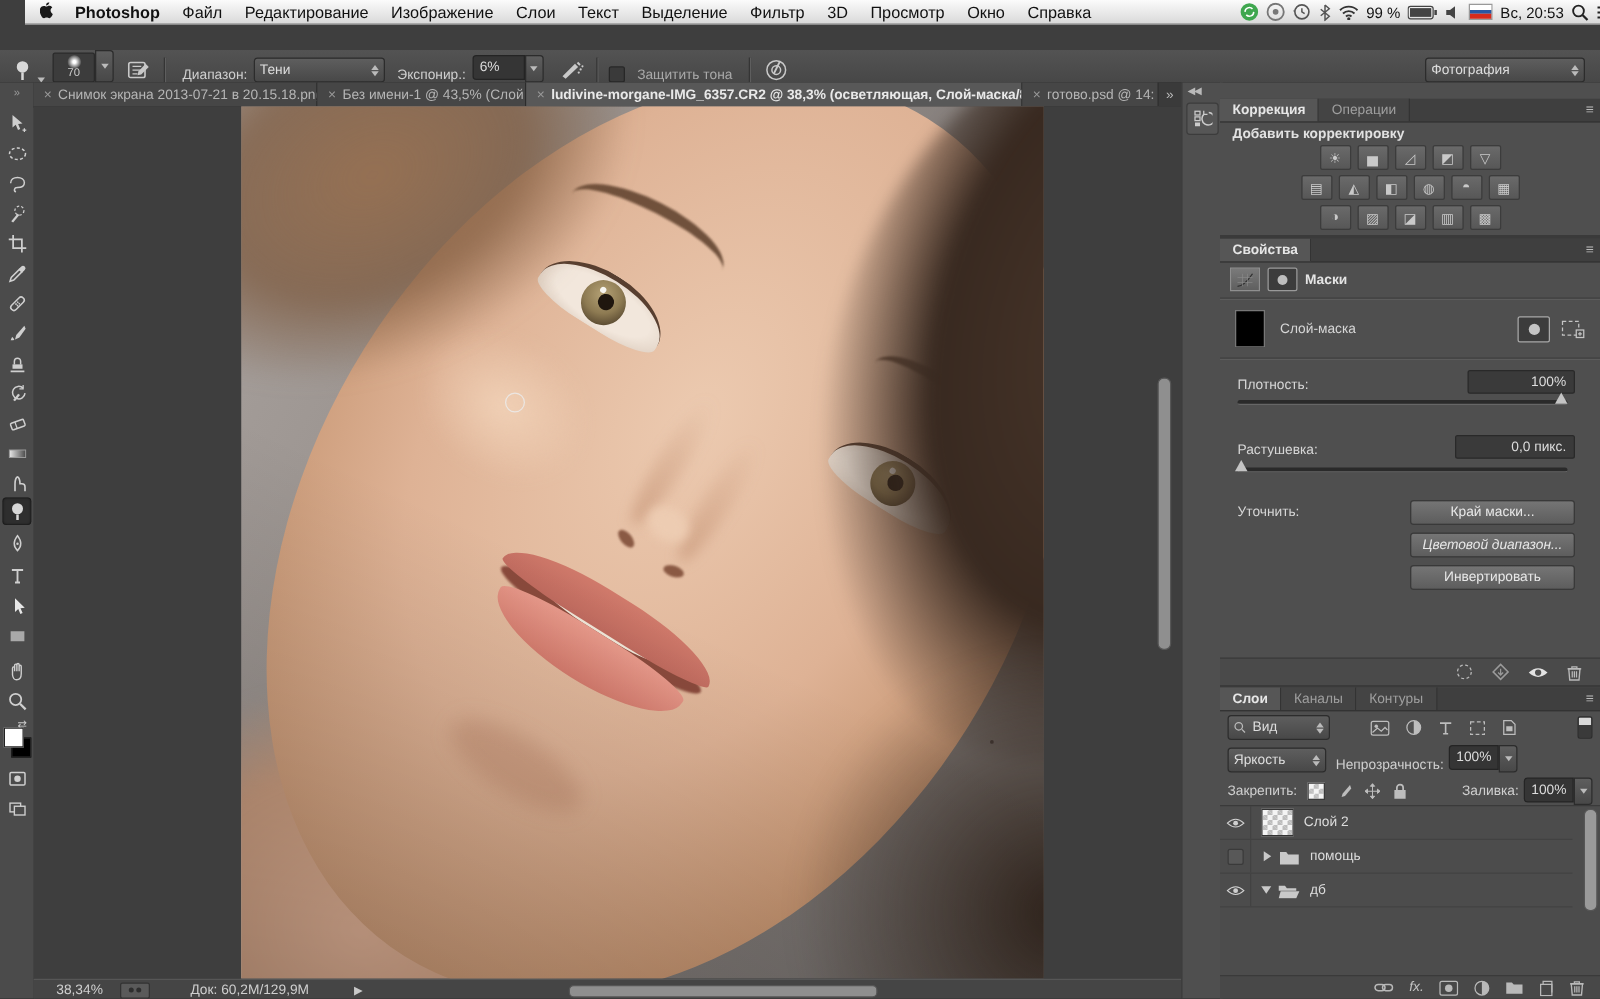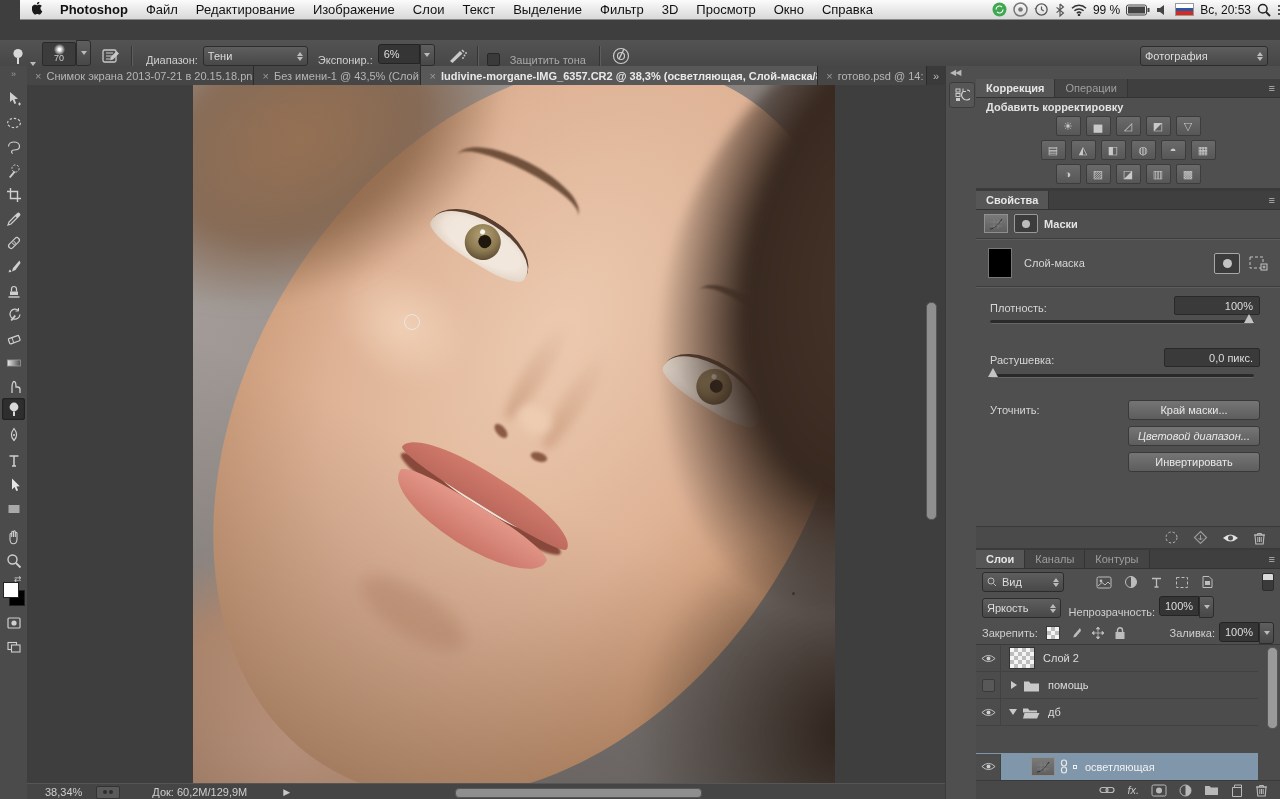--- a/index.html
+++ b/index.html
@@ -738,42 +738,20 @@
         <span class="tri-r" style="margin-left:10px;"></span>
         <span style="margin-left:6px;">
             <svg width="17" height="13" viewBox="0 0 17 13">
               <path d="M1 2.5h5l1.5 2H16v8H1z" fill="#c9c9c9"></path>
             </svg>
           </span>
         <span class="lname">помощь</span>
       </div>
 
 
-      <div class="lrow" style="top:108px;height:27px;background:#8096ab;border-bottom:none;">
-        <span class="eyecell" style="background:#4c4c4c;">
-            <svg width="15" height="11" viewBox="0 0 17 12">
-              <path d="M1 6Q8.5 -1 16 6 8.5 13 1 6z" fill="none" stroke="#cfcfcf"></path>
-              <circle cx="8.5" cy="6" r="2.2" fill="#cfcfcf"></circle>
-            </svg>
-          </span>
-        <span class="adjthumb" style="margin-left:30px;">
-            <svg width="14" height="12" viewBox="0 0 14 12">
-              <path d="M1 11C5 11 9 7 13 1" stroke="#2e2e2e" fill="none"></path>
-              <path d="M1 4h12M1 8h12M5 1v10M9 1v10" stroke="#8a8a8a" stroke-width=".5" fill="none"></path>
-            </svg>
-          </span>
-        <span style="margin-left:4px;">
-            <svg width="10" height="15" viewBox="0 0 10 15">
-              <rect x="2.5" y="1" width="5" height="6" rx="2.4" fill="none" stroke="#e8e8e8" stroke-width="1.2"></rect>
-              <rect x="2.5" y="8" width="5" height="6" rx="2.4" fill="none" stroke="#e8e8e8" stroke-width="1.2"></rect>
-            </svg>
-          </span>
-        <span class="msel" style="margin-left:4px;"><span class="maskthumb"></span></span>
-        <span class="lname" style="color:#f2f2f2;">осветляющая</span>
-      </div>
 
       <div class="abs" style="right:4px;top:2px;width:9px;height:132px;">
         <div style="position:absolute;top:0;width:9px;height:80px;border-radius:5px;background:#9a9a9a;border:1px solid #565656;"></div>
       </div>
     </div>
 
     <div class="abs" style="left:0;top:714px;width:304px;height:19px;background:#484848;border-top:1px solid #3a3a3a;display:flex;align-items:center;justify-content:flex-end;gap:12px;padding-right:12px;box-sizing:border-box;">
       <span>
           <svg width="16" height="10" viewBox="0 0 16 10">
             <rect x="1" y="2.5" width="8" height="5" rx="2.5" fill="none" stroke="#b9b9b9" stroke-width="1.2"></rect>

